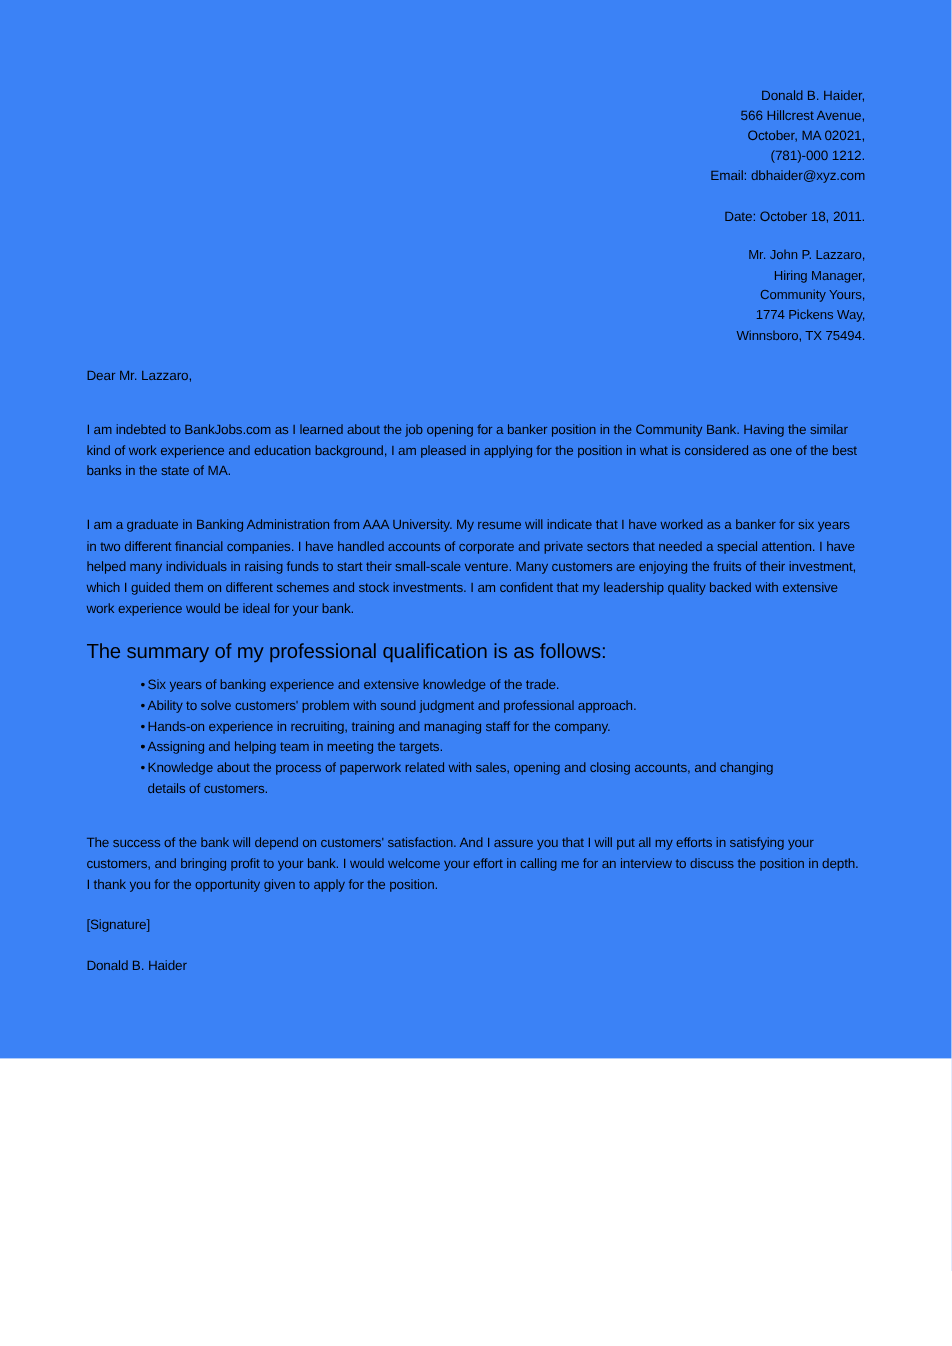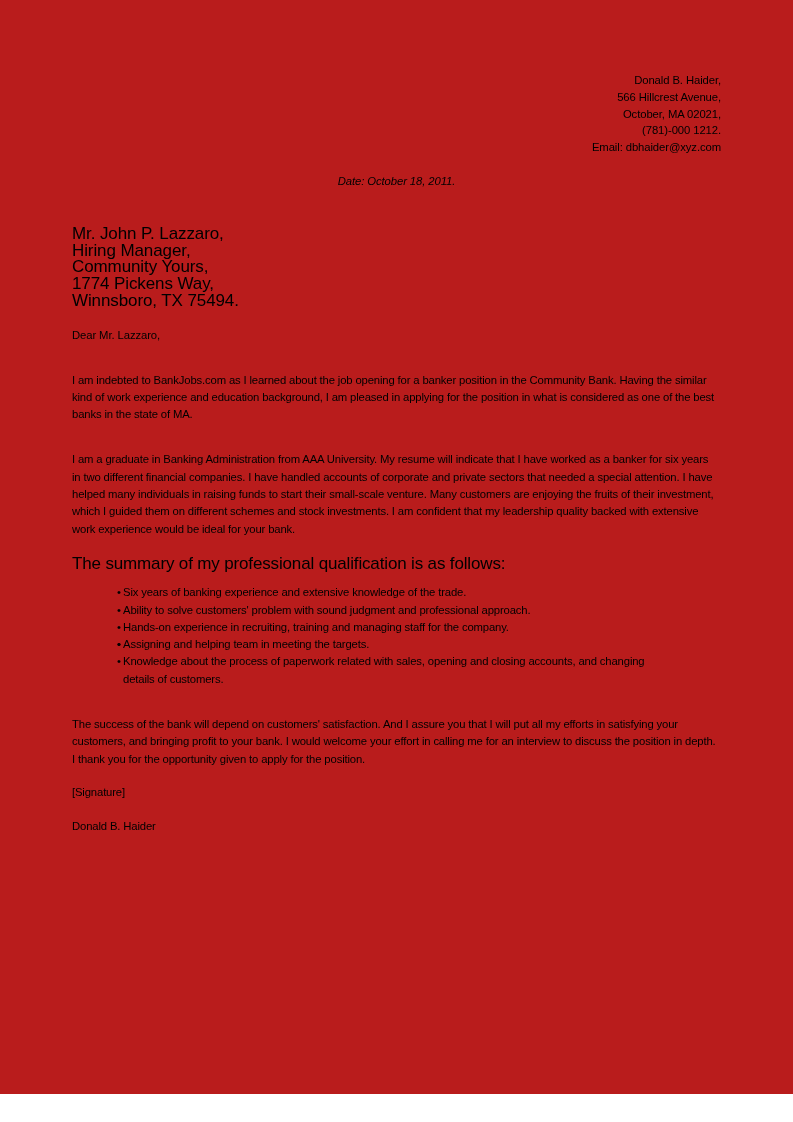--- a/index.html
+++ b/index.html
@@ -10,56 +10,56 @@
   body {
     width: 793px;
     height: 1122px;
     font-family: "Liberation Sans", sans-serif;
     color: #000000;
     -webkit-font-smoothing: none;
   }
   .page {
     position: relative;
     width: 793px;
-    height: 1094px;
-    background: #b91c1c;
+    height: 882px;
+    background: #3b82f6;
     box-sizing: border-box;
   }
   .sheet {
     position: absolute;
     left: 72px;
     top: 72px;
     width: 649px;
   }
 
   
   .sender-block {
     text-align: right;
     font-size: 11.3px;
     line-height: 16.8px;
     letter-spacing: -0.1px;
   }
   .sender-block .line {
     white-space: pre;
   }
   .date-line {
-    text-align: center;
+    text-align: right;
     font-size: 11.3px;
     line-height: 16.8px;
     margin-top: 17px;
     letter-spacing: -0.1px;
-    font-style: italic;
   }
 
   
   .recipient-block {
-    margin-top: 36px;
-    font-size: 17px;
+    margin-top: 15px;
+    font-size: 11px;
     line-height: 16.8px;
     letter-spacing: -0.1px;
+    text-align: right;
   }
   .recipient-block .line {
     white-space: pre;
   }
 
   .salutation {
     margin-top: 17px;
     font-size: 11.3px;
     line-height: 16.8px;
     letter-spacing: -0.1px;

